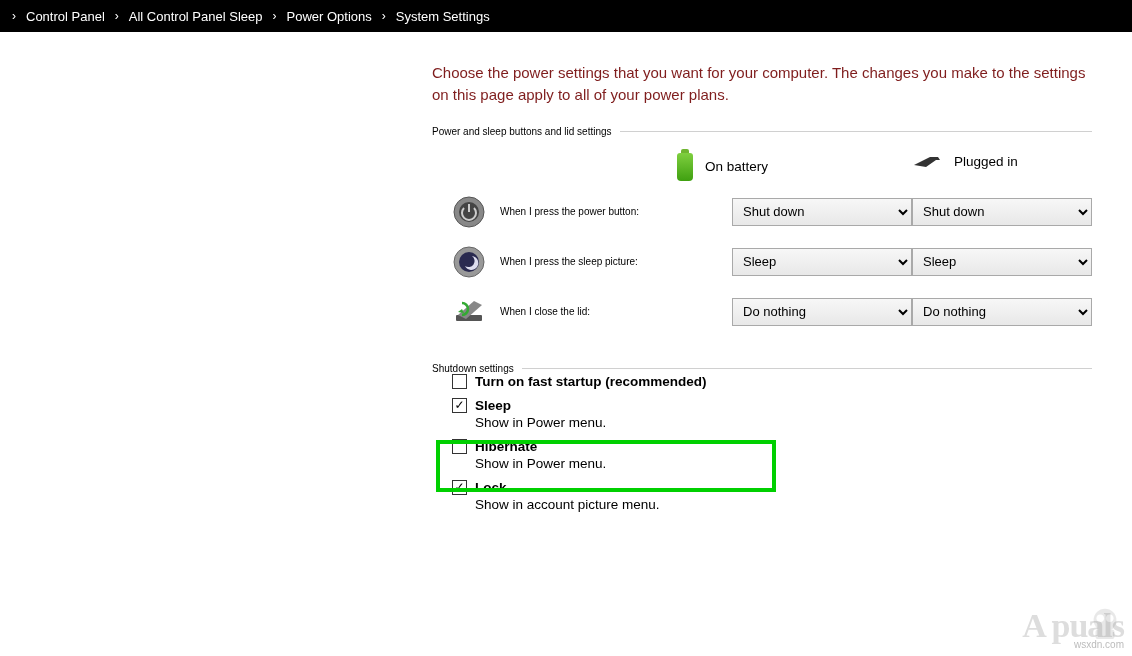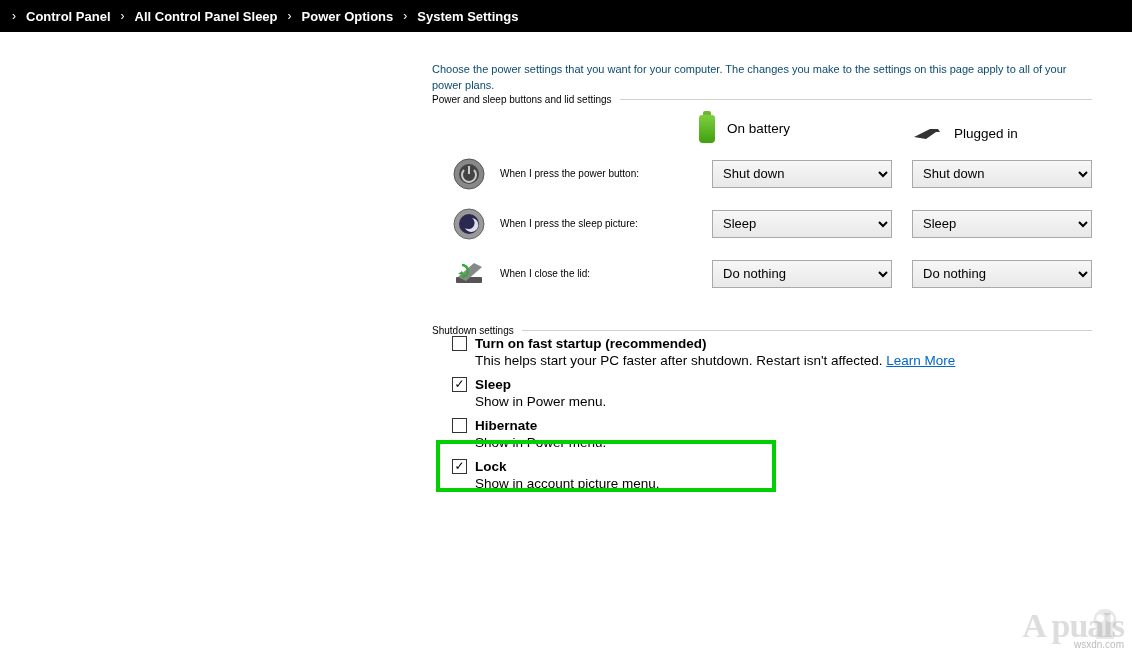--- a/index.html
+++ b/index.html
@@ -2,41 +2,41 @@
 <html><head>
   <meta charset="utf-8">
   <style>
     * { margin: 0; padding: 0; box-sizing: border-box; font-family: "Segoe UI", Tahoma, sans-serif; }
     body { width: 1132px; height: 656px; background: #fff; position: relative; overflow: hidden; }
 
     .breadcrumb-bar {
       background: #000; color: #fff; height: 32px; display: flex; align-items: center;
       padding: 0 8px; font-size: 13px;
     }
-    .breadcrumb-item { display: flex; align-items: center; padding: 0 6px; cursor: pointer; font-weight: bold; }
+    .breadcrumb-item { display: flex; align-items: center; padding: 0 6px; cursor: pointer; }
     .chevron { margin: 0 4px; font-size: 12px; color: #fff; }
 
     .content { padding: 30px 40px 20px 432px; }
     .page-title { color: #1259a0; font-size: 20px; font-weight: 400; margin-bottom: 12px; }
-    .description { font-size: 11px; color: #0c4a6e; line-height: 1.45; max-width: 700px; }
+    .description { font-size: 15px; color: #7f1d1d; line-height: 1.45; margin-bottom: 20px; max-width: 700px; }
 
     fieldset { border: none; border-top: 1px solid #d0d0d0; margin-bottom: 18px; }
     legend { padding-right: 8px; font-size: 10px; color: #000; }
 
-    .cols-header { display: flex; justify-content: flex-end; gap: 73px; padding-right: 40px; margin: 10px 0 14px 0; align-items: flex-end; }
+    .cols-header { display: flex; justify-content: flex-end; gap: 95px; padding-right: 40px; margin: 16px 0 14px 0; align-items: flex-start; }
     .col-h { display: flex; align-items: center; gap: 12px; font-size: 13.5px; width: 140px; }
     .battery-icon { width: 16px; height: 28px; background: linear-gradient(#7fcf3f,#3fa010); border-radius: 3px 3px 4px 4px; position:relative; }
     .battery-icon:before { content:""; position:absolute; top:-4px; left:4px; width:8px; height:4px; background:#6fb530; border-radius:2px 2px 0 0;}
     .plug-icon { width: 30px; height: 18px; position: relative; }
     .plug-icon svg { width:100%; height:100%; }
 
     .setting-row { display: flex; align-items: center; margin-bottom: 16px; padding-left: 20px; }
     .row-icon { width: 34px; height: 34px; margin-right: 14px; flex-shrink:0; }
     .row-label { font-size: 10px; flex: 1; }
-    .selects { display: flex; gap: 20px; }
+    .selects { display: flex; }
     select {
       width: 180px; height: 28px; border: 1px solid #a9a9a9; background: #eee;
       font-size: 13px; padding: 0 6px; cursor: pointer;
       background: linear-gradient(#f7f7f7,#e8e8e8);
     }
 
     .shutdown-settings { padding-left: 20px; }
     .check-item { margin-bottom: 9px; }
     .check-row { display: flex; align-items: center; gap: 8px; }
     .checkbox {
@@ -148,23 +148,20 @@
 
   <fieldset>
     <legend>Shutdown settings</legend>
     <div class="shutdown-settings">
 
       <div class="check-item">
         <div class="check-row">
           <span class="checkbox"></span>
           <span class="check-label bold">Turn on fast startup (recommended)</span>
         </div>
-        <div class="check-desc">
-          <span>This helps start your PC faster after shutdown. Restart isn't affected. </span><a class="link">Learn More</a>
-        </div>
       </div>
 
       <div class="check-item">
         <div class="check-row">
           <span class="checkbox checked"></span>
           <span class="check-label bold">Sleep</span>
         </div>
         <div class="check-desc">Show in Power menu.</div>
       </div>
 

